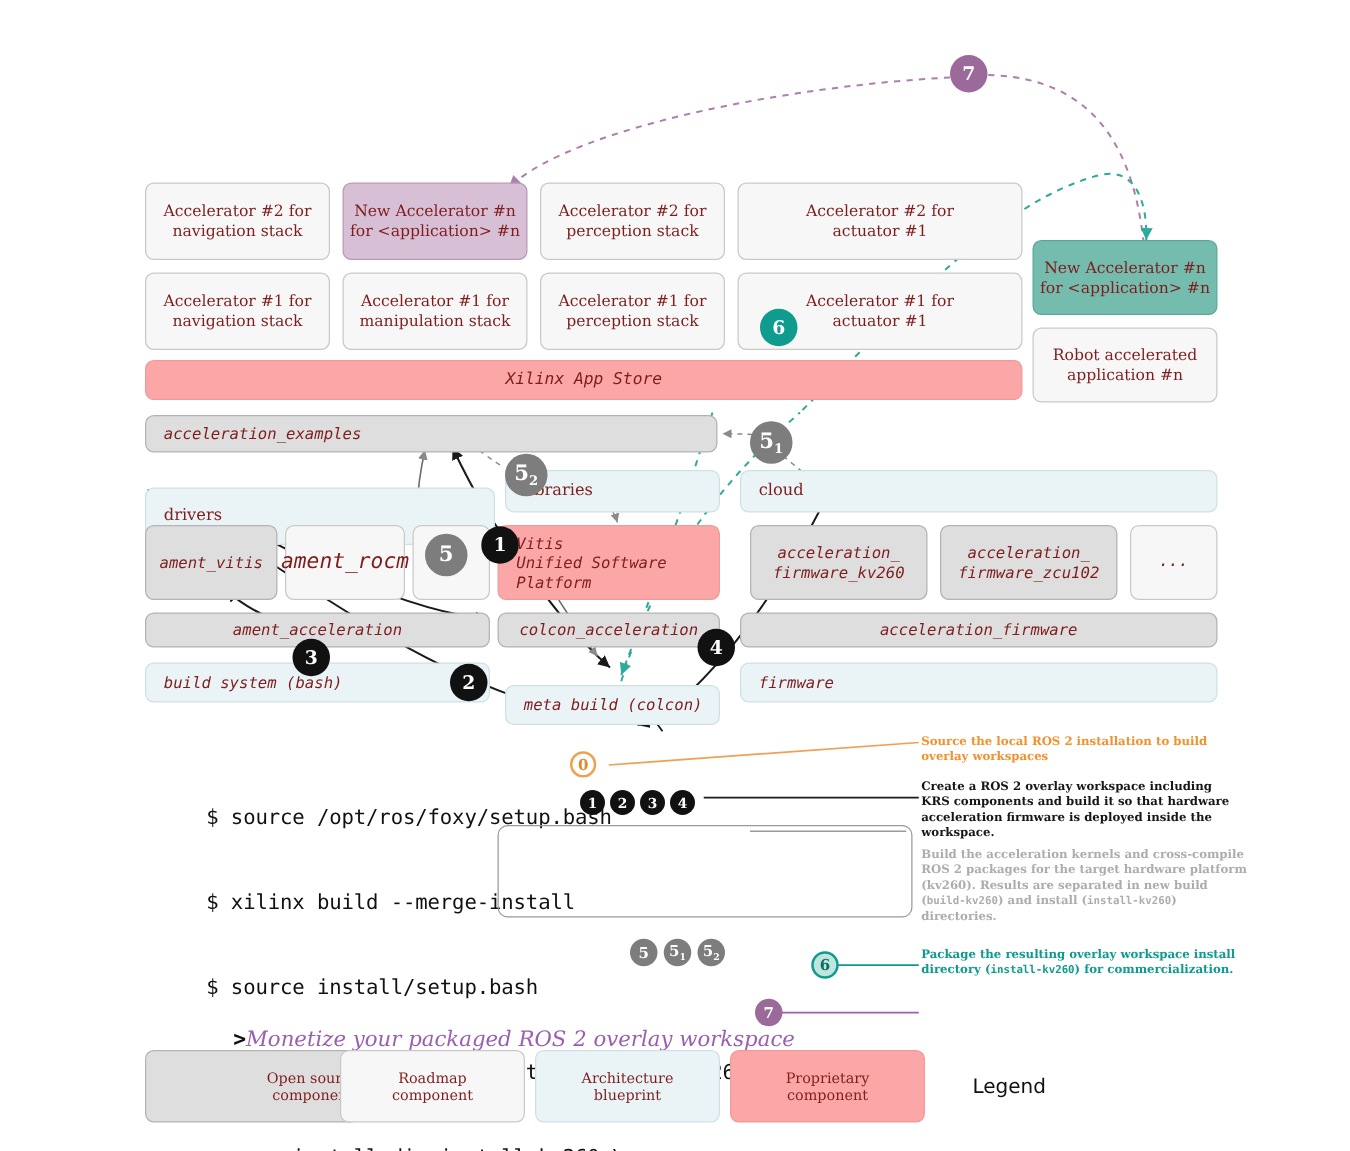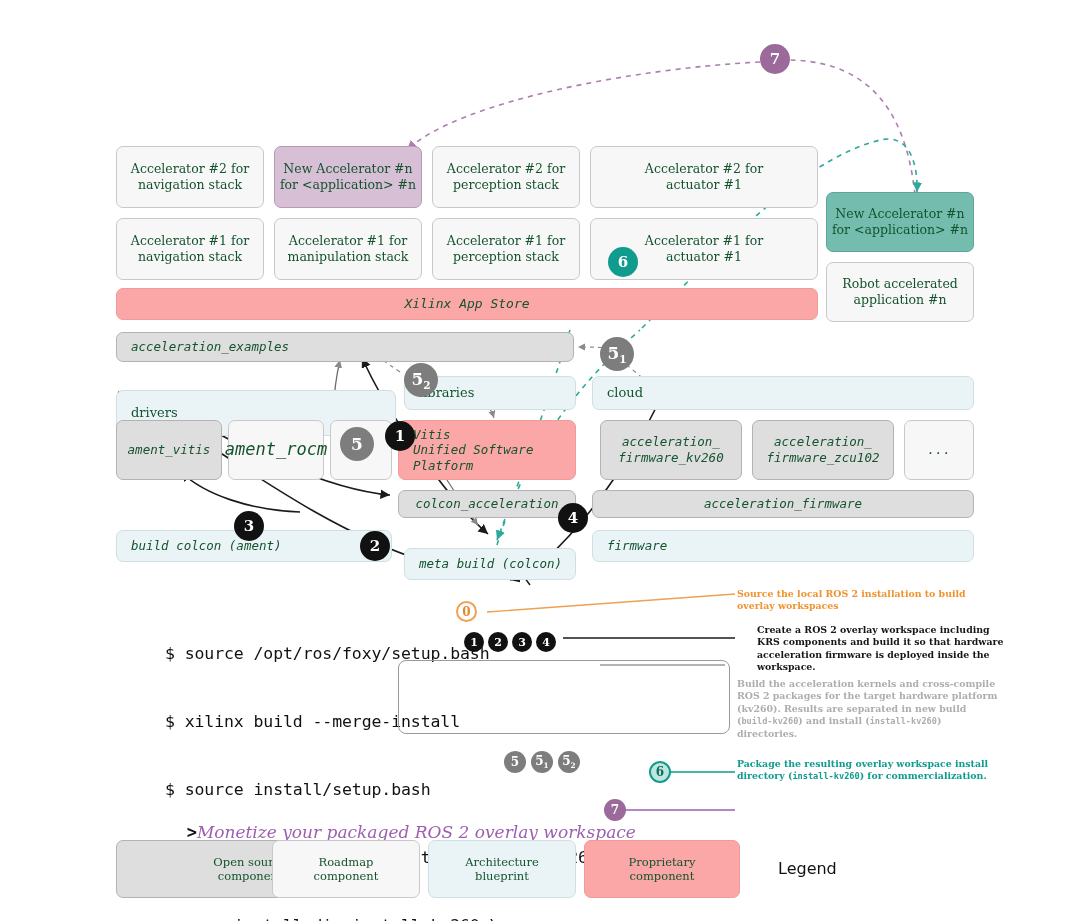--- a/index.html
+++ b/index.html
@@ -15,21 +15,21 @@
 
   
   .box{
     position:absolute;
     box-sizing:border-box;
     border:1px solid #b9b9b9;
     border-radius:7px;
     display:flex;align-items:center;justify-content:center;
     text-align:center;
     line-height:1.25;
-    color:#14532d;
+    color:#7f1d1d;
   }
   .serif{font-family:"DejaVu Serif", serif;}
   .mono{font-family:"DejaVu Sans Mono", monospace;font-style:italic;}
   .mono-left{justify-content:flex-start;padding-left:14px;text-align:left;}
 
   .c-open   {background:#dedede;border-color:#b3b3b3;}
   .c-road   {background:#f7f7f7;border-color:#c9c9c9;}
   .c-bp     {background:#eaf4f7;border-color:#cfe0e4;}
   .c-prop   {background:#fba7a7;border-color:#f09a9a;}
   .c-purple {background:#d7bfd5;border-color:#b79bb5;}
@@ -234,29 +234,32 @@
   <div class="box mono c-open" style="left:600px;top:420px;width:142px;height:60px;font-size:12.5px;">
     <span>acceleration_<br>firmware_kv260</span>
   </div>
   <div class="box mono c-open" style="left:752px;top:420px;width:142px;height:60px;font-size:12.5px;">
     <span>acceleration_<br>firmware_zcu102</span>
   </div>
   <div class="box mono c-road" style="left:904px;top:420px;width:70px;height:60px;font-size:13px;">
     <span>...</span>
   </div>
 
+  <div class="box mono c-open" style="left:116px;top:490px;width:276px;height:28px;font-size:12.5px;">
+    <span>ament_acceleration</span>
+  </div>
   <div class="box mono c-open" style="left:398px;top:490px;width:178px;height:28px;font-size:12.5px;">
     <span>colcon_acceleration</span>
   </div>
   <div class="box mono c-open" style="left:592px;top:490px;width:382px;height:28px;font-size:12.5px;">
     <span>acceleration_firmware</span>
   </div>
 
   <div class="box mono mono-left c-bp" style="left:116px;top:530px;width:276px;height:32px;font-size:12.5px;">
-    <span>build colcon (ament)</span>
+    <span>build system (bash)</span>
   </div>
   <div class="box mono mono-left c-bp" style="left:404px;top:530px;width:172px;height:32px;font-size:12.5px;margin-top:18px;">
     <span>meta build (colcon)</span>
   </div>
   <div class="box mono mono-left c-bp" style="left:592px;top:530px;width:382px;height:32px;font-size:12.5px;">
     <span>firmware</span>
   </div>
 
   <div class="badge b-purple" style="left:760px;top:44px;width:30px;height:30px;font-size:15px;">
     <span>7</span>
@@ -340,21 +343,21 @@
     <span>6</span>
   </div>
   <div class="badge b-purplering" style="left:604px;top:799px;width:22px;height:22px;font-size:12px;">
     <span>7</span>
   </div>
 
   <div class="annot a-orange" style="left:737px;top:588px;width:258px;">
     <span>Source the local ROS 2 installation to build overlay workspaces</span>
   </div>
 
-  <div class="annot a-black" style="left:737px;top:624px;width:258px;margin-left:20px;">
+  <div class="annot a-black" style="left:737px;top:624px;width:258px;">
     <span>Create a ROS 2 overlay workspace including KRS components and build it so that hardware acceleration firmware is deployed inside the workspace.</span>
   </div>
 
   <div class="annot a-gray" style="left:737px;top:678px;width:262px;">
     <span>Build the acceleration kernels and cross-compile ROS 2 packages for the target hardware platform (kv260). Results are separated in new build (</span><span class="a-mono">build-kv260</span><span>) and install (</span><span class="a-mono">install-kv260</span><span>) directories.</span>
   </div>
 
   <div class="annot a-teal" style="left:737px;top:758px;width:262px;">
     <span>Package the resulting overlay workspace install directory (</span><span class="a-mono">install-kv260</span><span>) for commercialization.</span>
   </div>

